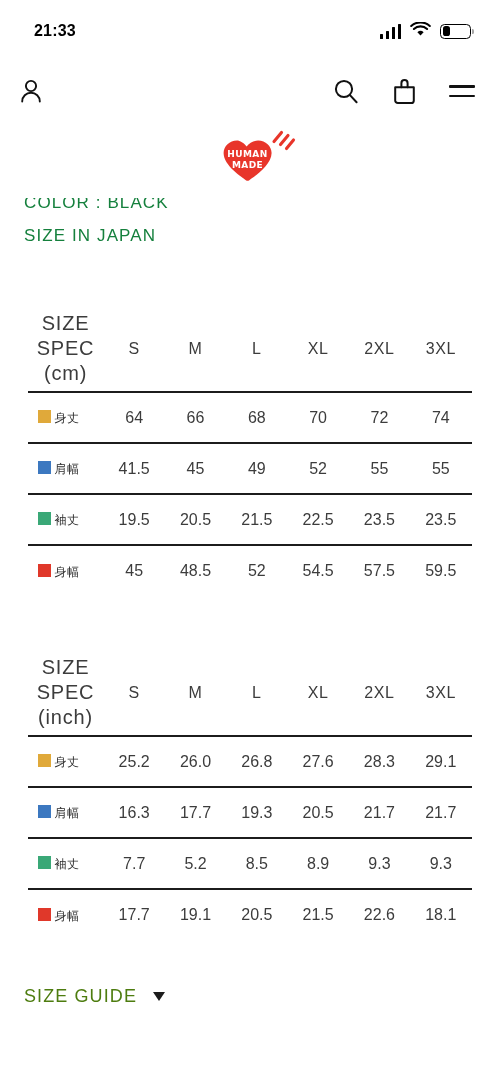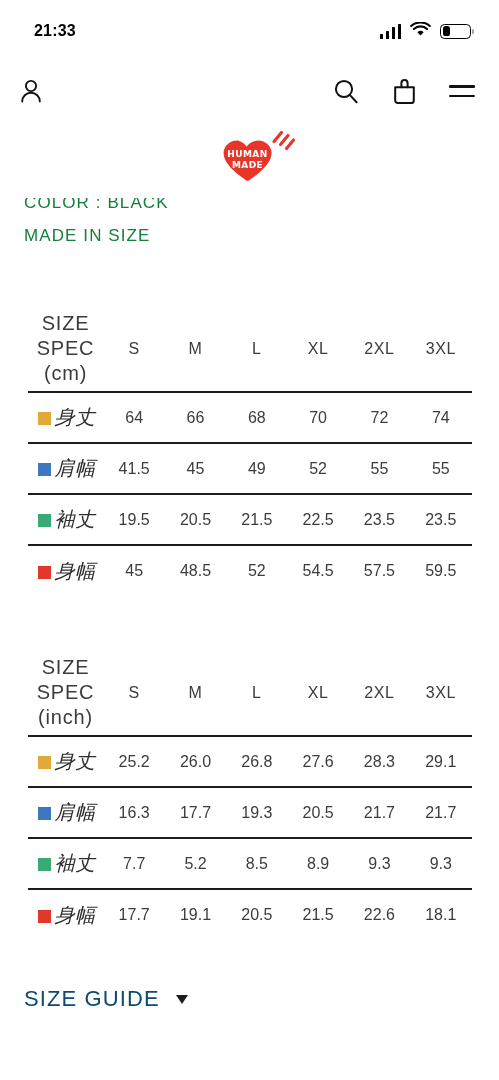--- a/index.html
+++ b/index.html
@@ -147,32 +147,32 @@
     padding-left: 10px;
     white-space: nowrap;
     font-size: 16px;
   }
   .sw {
     display: inline-block;
     width: 13px; height: 13px;
     margin-right: 4px;
     vertical-align: -1px;
   }
-  .jp { font-size: 20px; color: #2e2e2e; letter-spacing: 0.5px; font-style: italic; }
+  .jp { font-size: 12px; color: #2e2e2e; letter-spacing: 0.5px; }
 
   
   .size-guide {
     margin-top: 46px;
     padding: 0 24px;
     display: flex; align-items: center; gap: 16px;
     cursor: pointer;
   }
   .size-guide .sg-label {
-    font-size: 22px;
-    color: #0c4a6e;
+    font-size: 18px;
+    color: #4d7c0f;
     letter-spacing: 1.1px;
   }
   .sg-caret {
     width: 0; height: 0;
     border-left: 6.5px solid transparent;
     border-right: 6.5px solid transparent;
     border-top: 9px solid #1c1c1c;
   }
 </style>
 </head>
@@ -243,21 +243,21 @@
         <line x1="70" y1="14.5" x2="77.5" y2="5.5"></line>
         <line x1="76.5" y1="17.5" x2="84" y2="8.5"></line>
         <line x1="82.5" y1="21.5" x2="89.5" y2="13"></line>
       </g>
     </svg>
   </div>
 </div>
 
 <div class="prod-block">
   <div class="prod-line clipped">COLOR : BLACK</div>
-  <div class="prod-line">MADE IN SIZE</div>
+  <div class="prod-line">SIZE IN JAPAN</div>
 </div>
 
 <table class="spec-table first">
   <colgroup>
     <col class="c-label">
       <col class="c-val">
       <col class="c-val">
       <col class="c-val">
       <col class="c-val">
       <col class="c-val">

